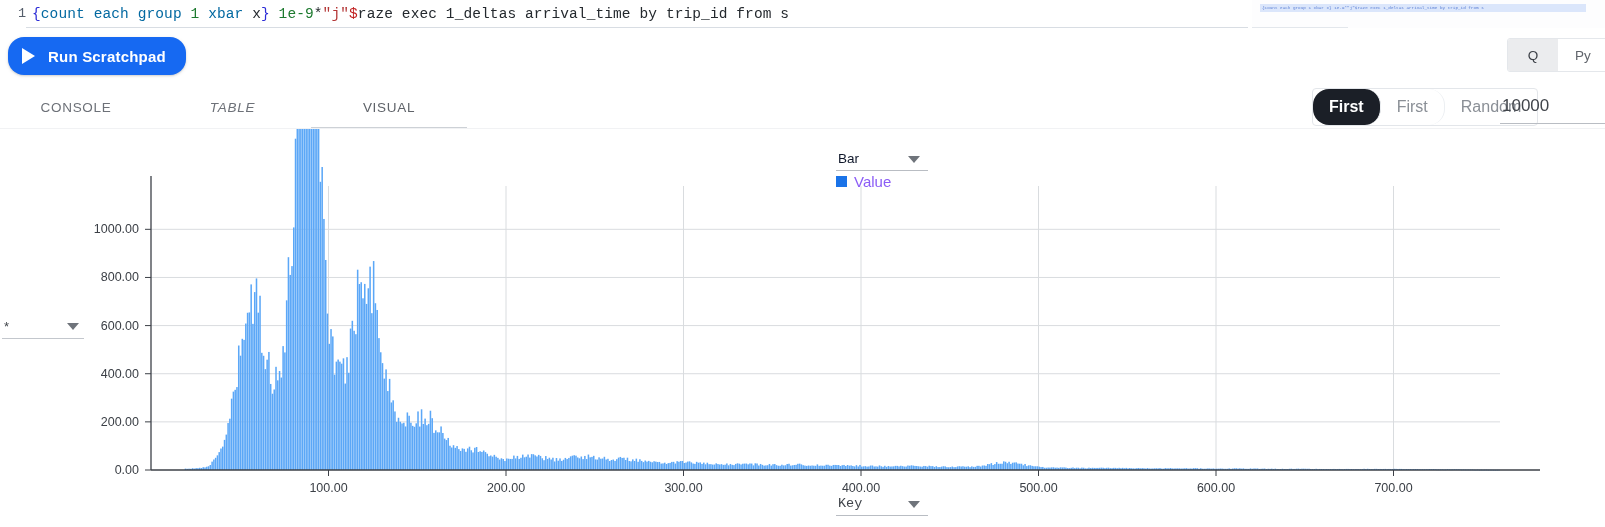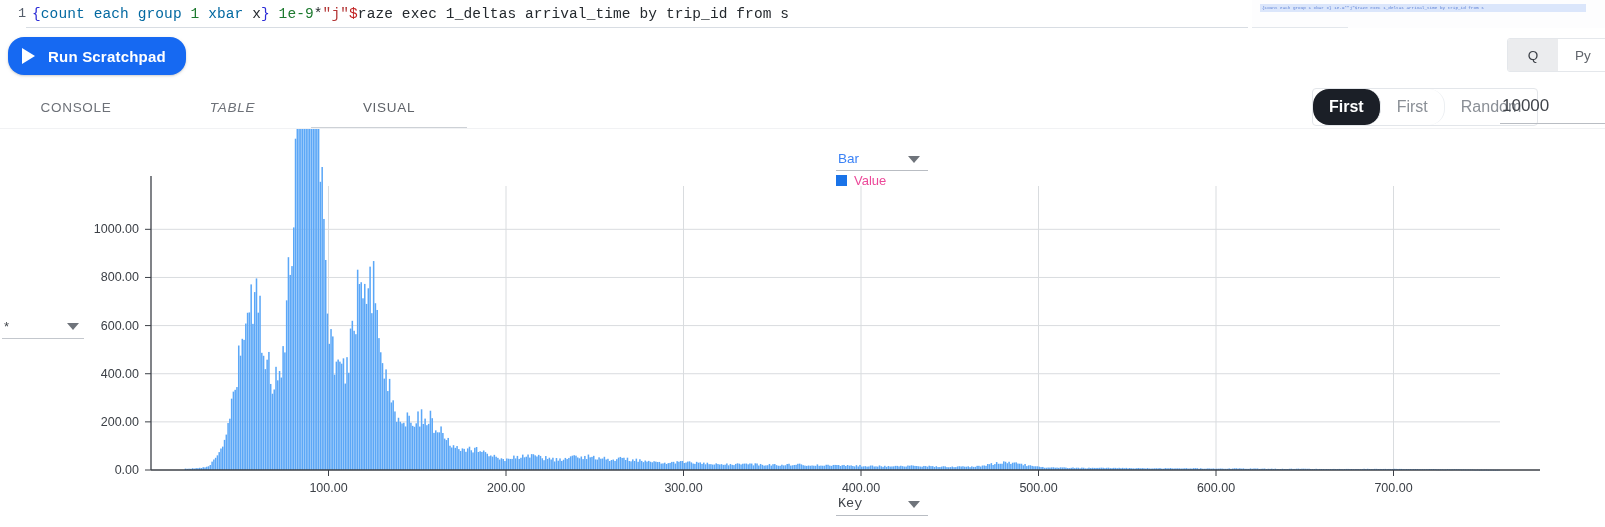--- a/index.html
+++ b/index.html
@@ -246,21 +246,21 @@
   }
   .chart-type-select {
     position: absolute;
     left: 836px; top: 18px;
     width: 92px; height: 24px;
     border: none;
     border-bottom: 1px solid #b9bdc3;
     background: transparent;
     font-family: "Liberation Sans", sans-serif;
     font-size: 13.5px;
-    color: #3b82f6;
+    color: #0f172a;
     outline: none;
     padding: 0 2px;
     cursor: pointer;
     appearance: none;
     -webkit-appearance: none;
   }
   .sel-arrow {
     position: absolute;
     width: 0; height: 0;
     border-left: 6px solid transparent;
@@ -273,22 +273,22 @@
     left: 836px; top: 44px;
     display: flex;
     align-items: center;
     gap: 7px;
   }
   .legend-swatch {
     width: 11px; height: 11px;
     background: #1a73e8;
   }
   .legend-label {
-    font-size: 13px;
-    color: #ec4899;
+    font-size: 15px;
+    color: #8b5cf6;
   }
 
   .ylabel-select {
     position: absolute;
     left: 2px; top: 186px;
     width: 82px; height: 24px;
     border: none;
     border-bottom: 1px solid #c3c7cd;
     background: transparent;
     font-family: "Liberation Sans", sans-serif;

